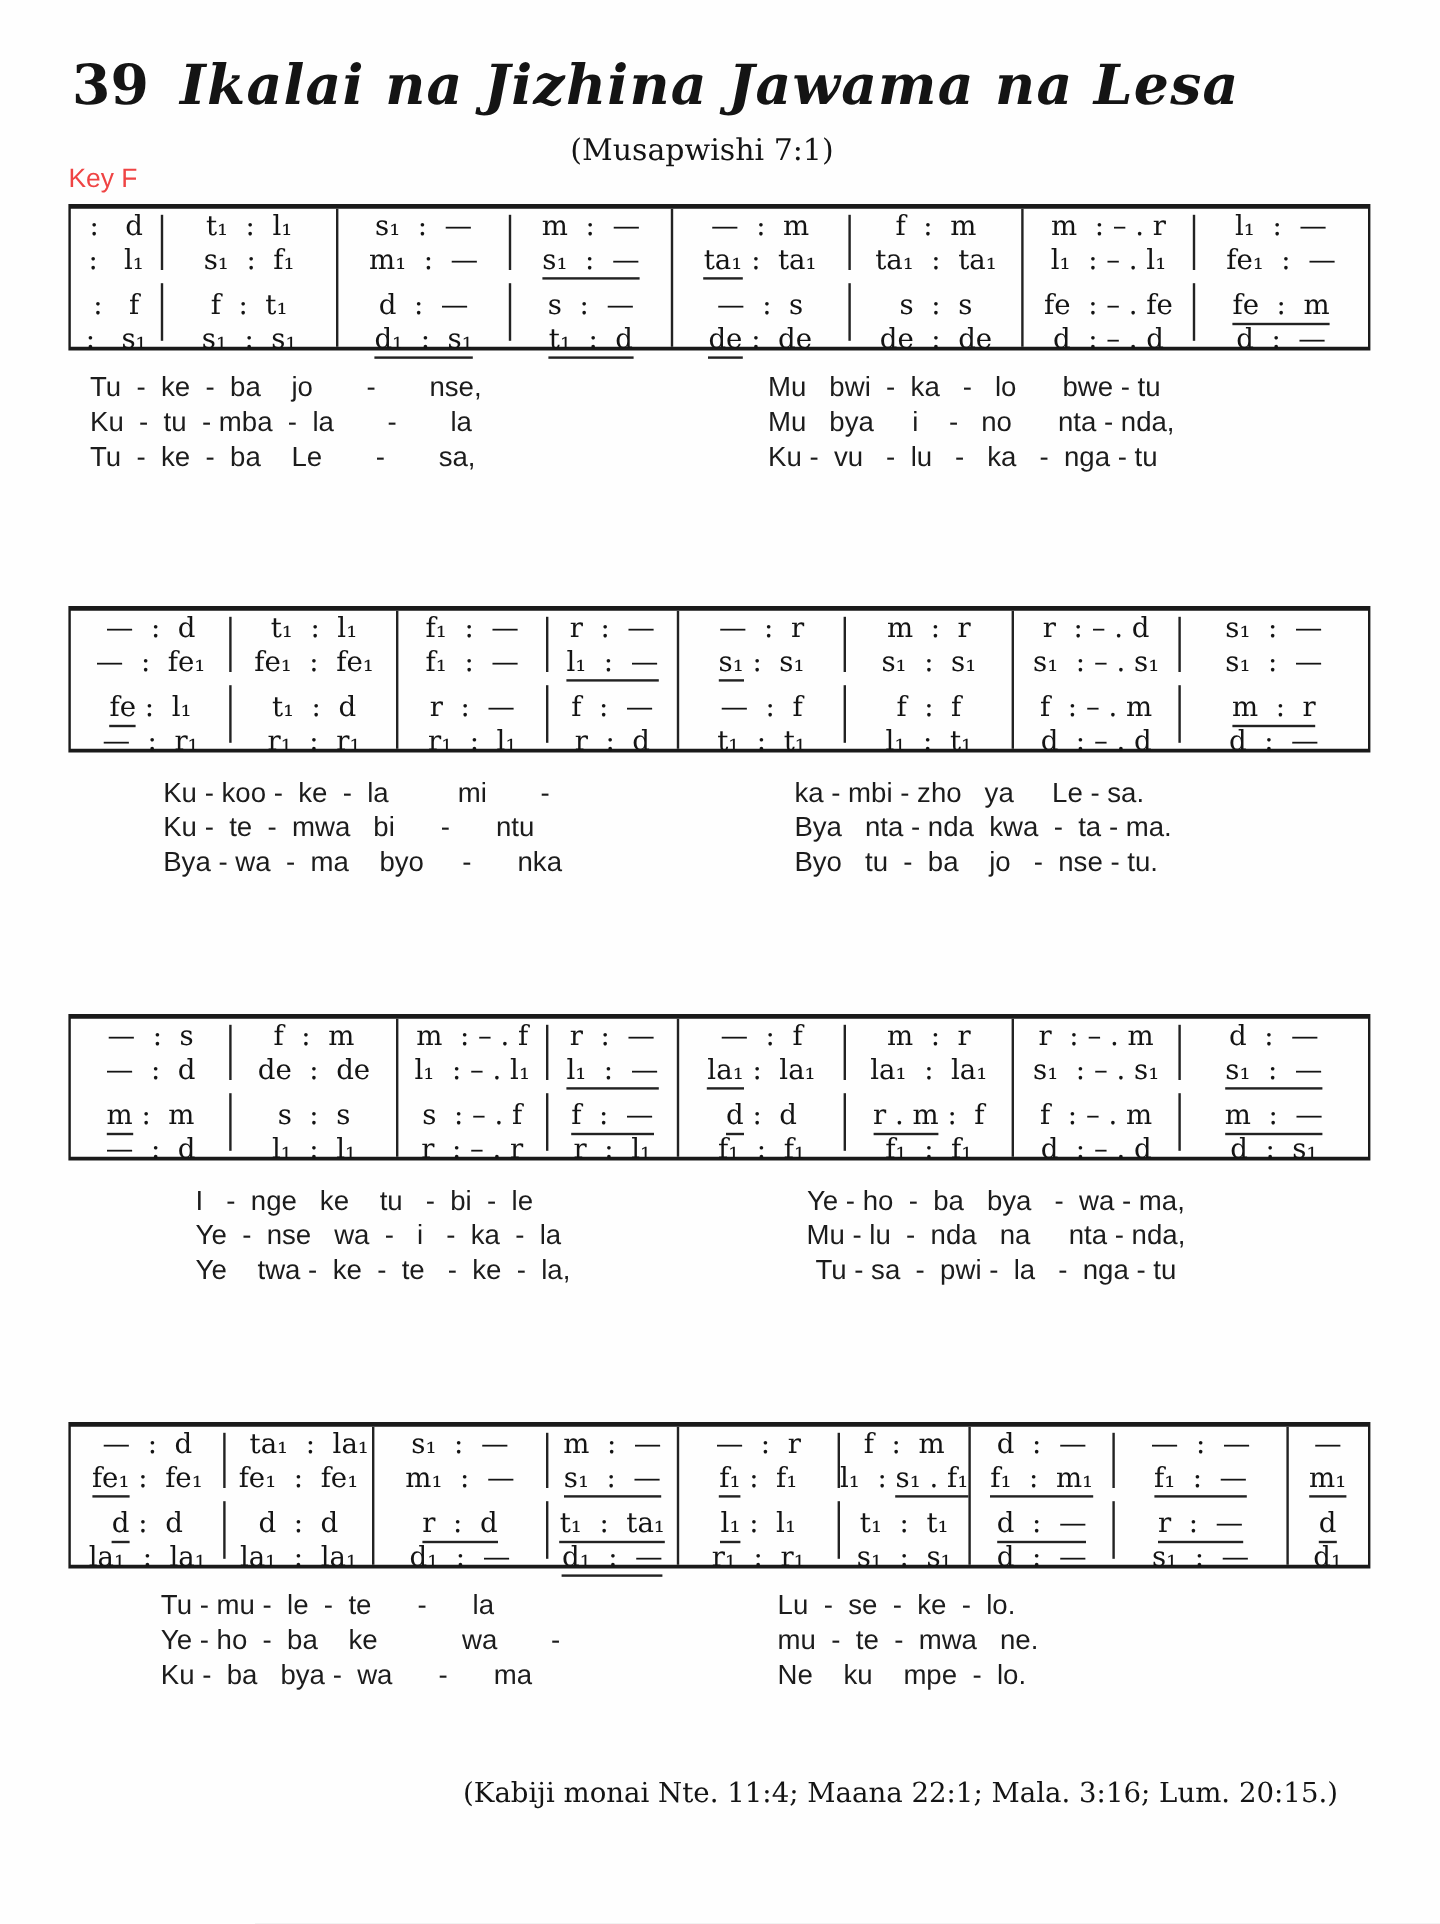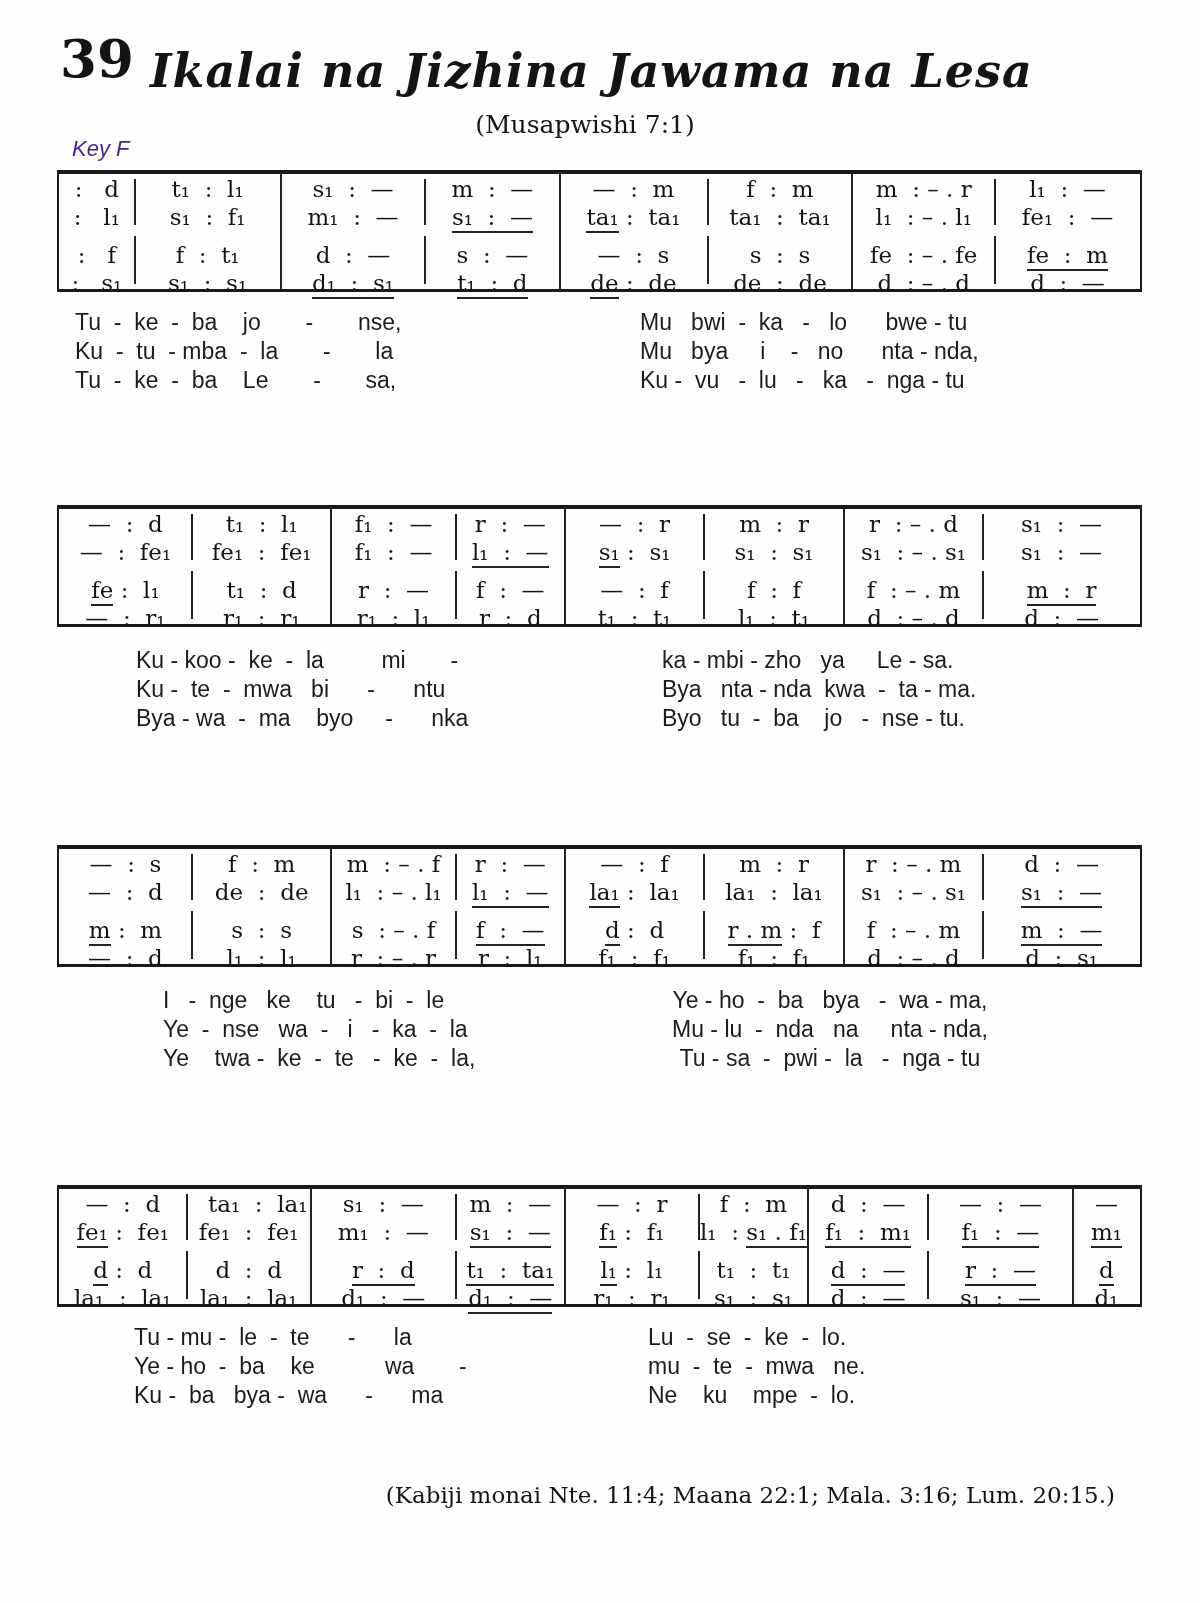--- a/index.html
+++ b/index.html
@@ -2,36 +2,36 @@
 <html><head>
 <meta charset="utf-8">
 <style>
   html,body { margin:0; padding:0; background:#e8e8e8; }
   .page {
     position:relative; width:1200px; height:1603px; margin:0 auto;
     background:#fefefe; color:#141414;
     font-family:"DejaVu Serif", serif; overflow:hidden;
   }
   .hymn-number {
-    position:absolute; top:27px; left:60px;
-    font-size:53px; font-weight:bold; font-style:normal;
+    position:absolute; top:44px; left:60px;
+    font-size:46px; font-weight:bold; font-style:normal;
   }
   .hymn-title {
     position:absolute; top:44px; left:150px;
     font-size:46px; font-weight:bold; font-style:italic;
     letter-spacing:1px; white-space:nowrap;
   }
   .subtitle {
     position:absolute; top:110px; left:0; width:1170px;
     text-align:center; font-size:25px;
   }
   .key-label {
-    position:absolute; top:136px; left:72px;
+    position:absolute; top:136px; left:57px;
     font-family:"Liberation Sans", sans-serif;
-    font-style:italic; font-size:22px; color:#4c1d95;
+    font-size:22px; color:#ef4444;
   }
   .system {
     position:absolute; left:57px; width:1085px; height:122px;
     border:2px solid #1a1a1a; border-top-width:4px; border-bottom-width:3px;
     box-sizing:border-box; background:#fefefe;
   }
   .srow { display:flex; height:25px; margin-top:3px; }
   .srow.after-gap { margin-top:13px; }
   .scell {
     box-sizing:border-box; text-align:center;

